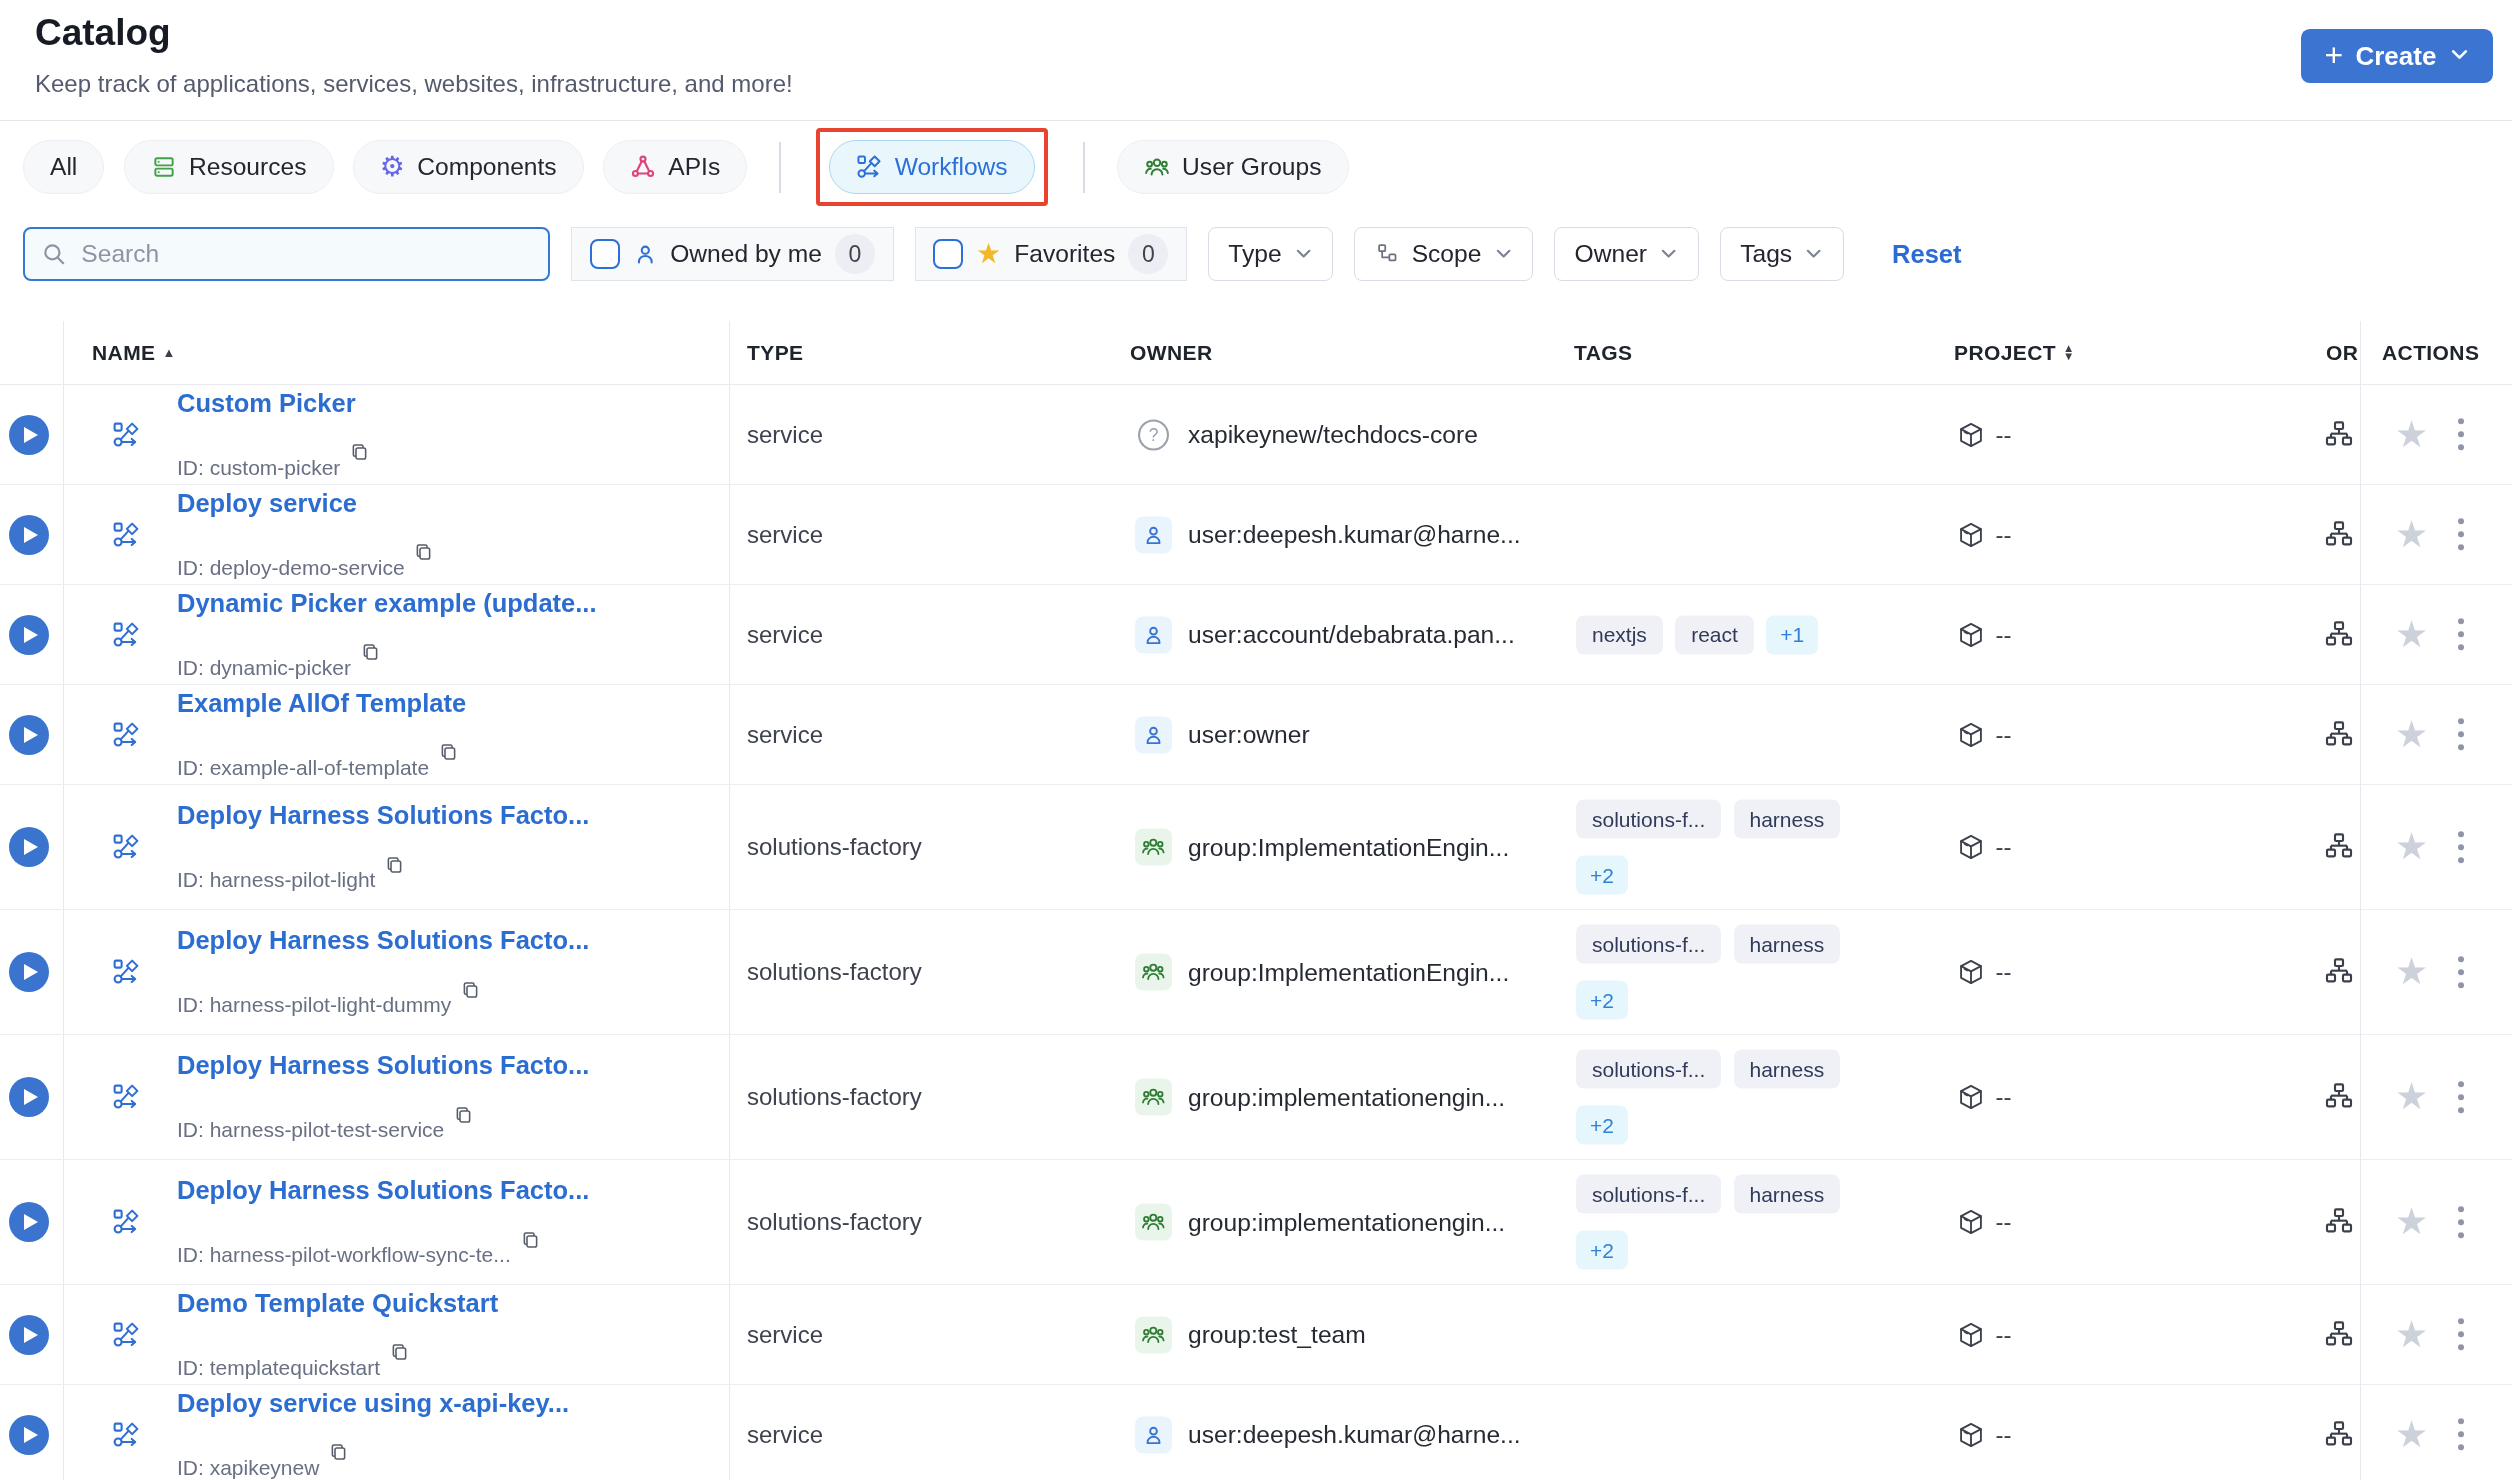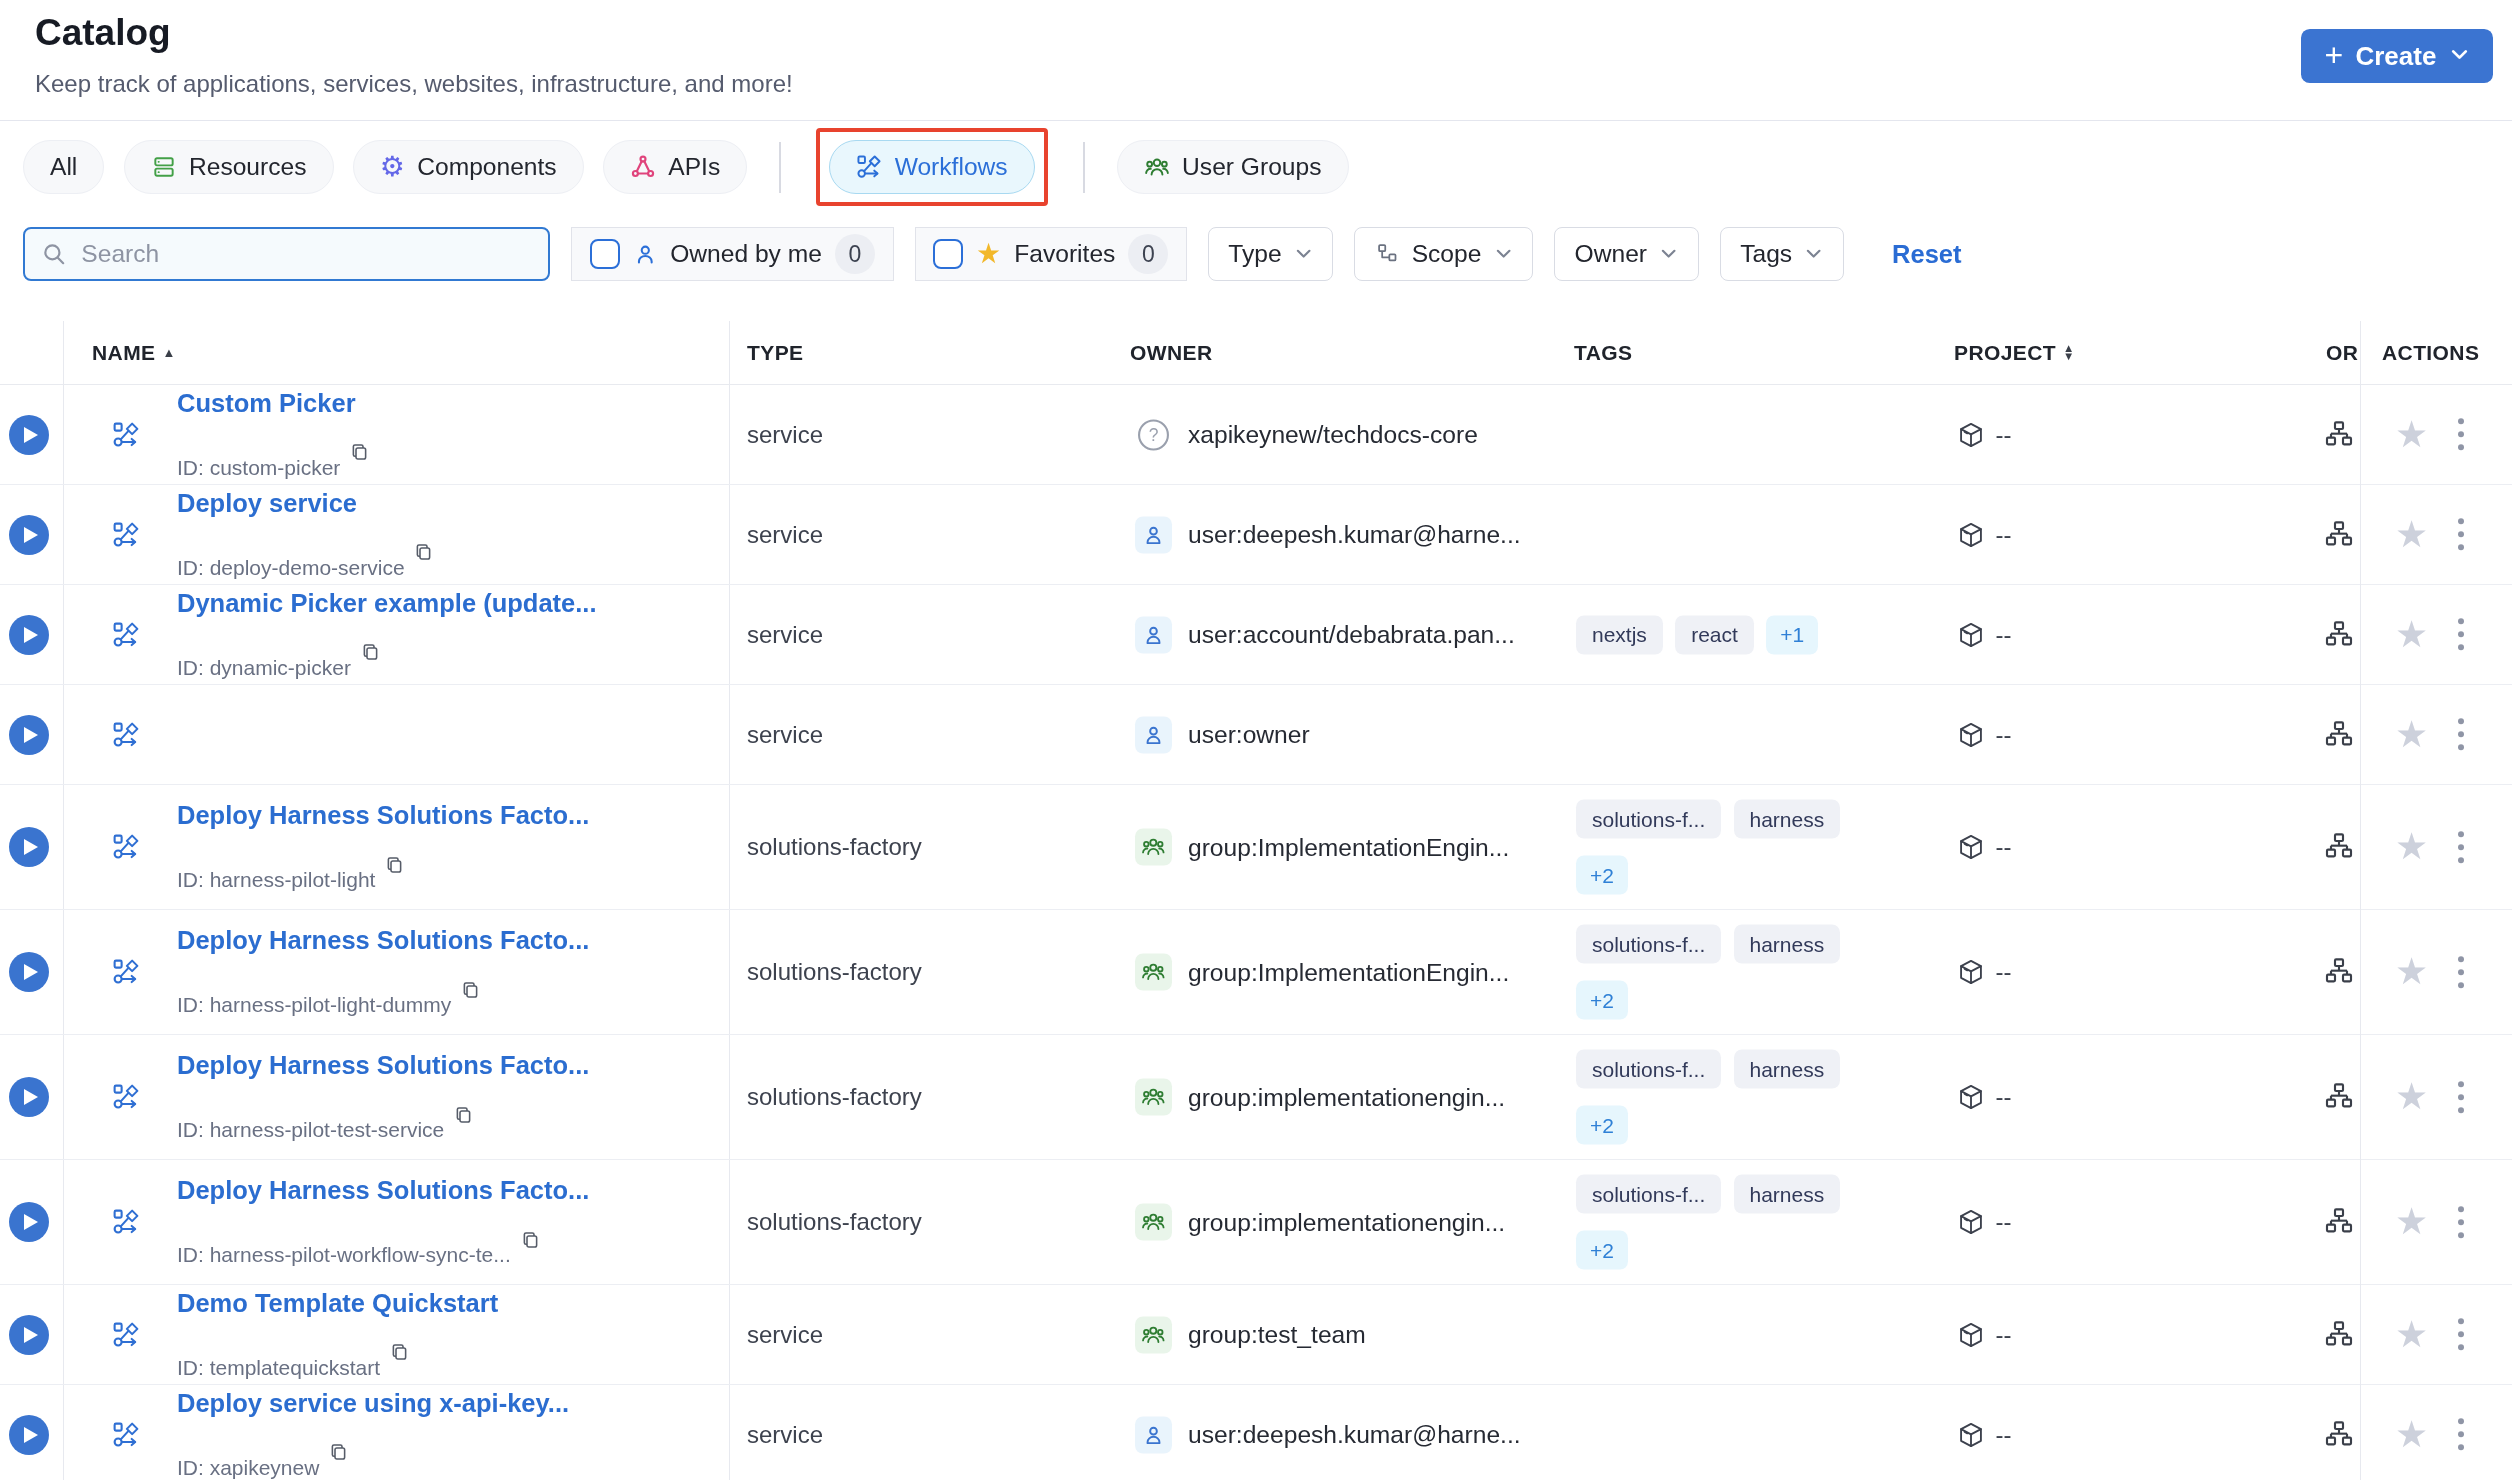--- a/index.html
+++ b/index.html
@@ -495,20 +495,32 @@
     <span class="wf-icon">
       <svg width="28" height="28" viewBox="0 0 32 32" fill="none" stroke="#2f6fd3" stroke-width="2.4" stroke-linecap="round" stroke-linejoin="round">
         <rect x="3" y="3" width="8" height="8" rx="1.5"></rect>
               <path d="M23 3 L29 9 L23 15 L17 9 Z"></path>
         <circle cx="7" cy="24" r="4"></circle>
               <path d="M10 21 L18.6 11.6"></path>
               <path d="M11.5 24 H26"></path>
               <path d="M22.5 20.5 L26.5 24 L22.5 27.5"></path>
       </svg>
     </span>
+    <div class="name-block">
+      <a class="name-link">Example AllOf Template</a>
+      <div class="id-line">
+        <span class="id-text">ID: example-all-of-template</span>
+        <button class="copy-btn">
+          <svg width="21" height="21" viewBox="0 0 24 24" fill="none" stroke="#565c68" stroke-width="1.8" stroke-linejoin="round">
+            <rect x="8" y="7.5" width="11" height="12.5" rx="2"></rect>
+            <path d="M16 7.5 V5.8 A1.8 1.8 0 0 0 14.2 4 H6.8 A1.8 1.8 0 0 0 5 5.8 V15.2 A1.8 1.8 0 0 0 6.8 17 H8"></path>
+          </svg>
+        </button>
+      </div>
+    </div>
     <span class="cell c-type">service</span>
     <div class="cell c-owner">
 
       <span class="owner-icon user">
         <svg width="23" height="23" viewBox="0 0 24 24" fill="none" stroke="#3a74cf" stroke-width="2" stroke-linecap="round">
           <circle cx="12" cy="8" r="3.5"></circle>
                 <path d="M5.8 20.5 v-1 a6.2 5.6 0 0 1 12.4 0 v1 Z" stroke-linejoin="round"></path>
         </svg>
       </span>
 

